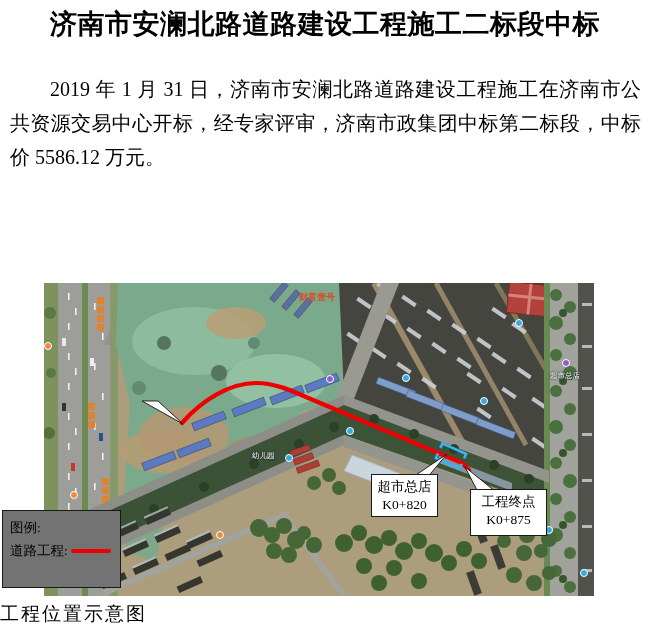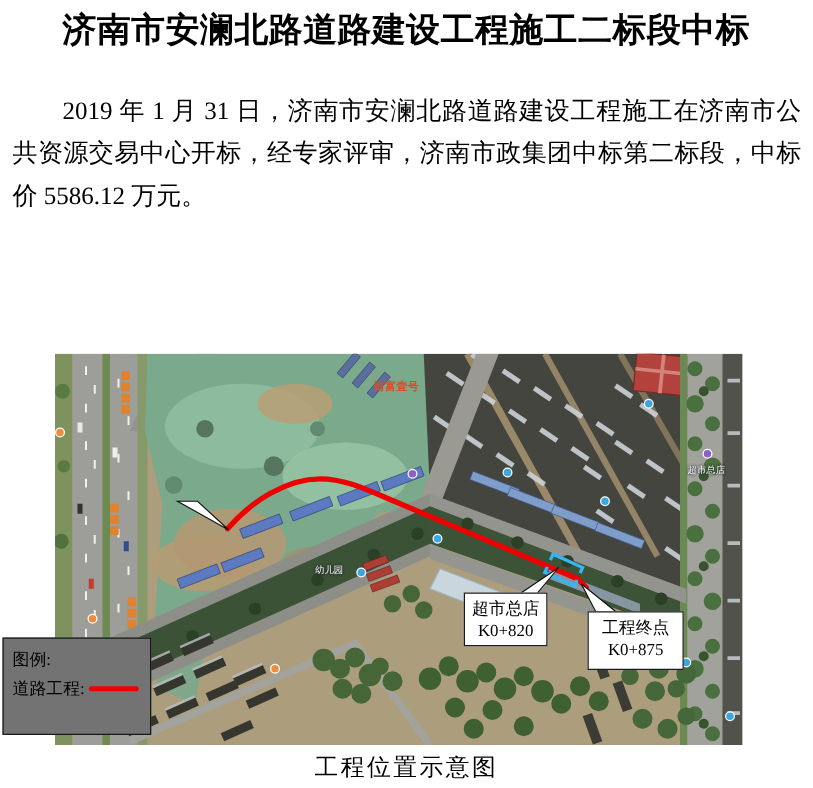--- a/index.html
+++ b/index.html
@@ -21,21 +21,21 @@
   .callout div{white-space:nowrap;}
   #callout-start{left:59px;top:78px;width:75px;height:43px;}
   #callout-bridge{left:327px;top:191px;width:67px;height:43px;}
   #callout-end{left:426px;top:206px;width:77px;height:47px;}
   .legend{position:absolute;left:2px;top:510px;width:119px;height:78px;z-index:6;
           background:#737373;border:1px solid #1a1a1a;box-sizing:border-box;
           font-size:13.5px;padding:5px 0 0 7px;}
   .legend-row{display:flex;align-items:center;height:23px;}
   .legend-road-swatch{display:inline-block;width:40px;height:4px;margin-left:3px;border-radius:2px;}
   .legend-bridge-icon{margin-left:3px;}
-  .caption{position:absolute;top:601px;left:0;width:100%;text-align:center;
+  .caption{position:absolute;top:601px;left:0;width:100%;
            font-size:19px;letter-spacing:2px;}
 </style>
 </head>
 <body>
 
 <div class="page">
 
   <div class="doc-title">济南市安澜北路道路建设工程施工二标段中标</div>
   <p class="para" id="para1">2019 年 1 月 31 日，济南市安澜北路道路建设工程施工在济南市公共资源交易中心开标，经专家评审，济南市政集团中标第二标段，中标价 5586.12 万元。</p>
 
@@ -342,21 +342,21 @@
         <path d="M-13,3 L-13,8 L13,8 L13,3"></path>
       </g>
 
       <g fill="#ffffff" stroke="#111" stroke-width="0.9">
         <polygon points="98,118 114,118 139,141"></polygon>
         <polygon points="366,196 382,196 403,171"></polygon>
         <polygon points="434,209 452,209 421,184"></polygon>
       </g>
     </svg>
 
-    <span class="poi poi-orange" style="left:255px;top:20px;">财富壹号</span>
+    <span class="poi poi-orange" style="left:255px;top:8px;">财富壹号</span>
     <span class="poi poi-white" style="left:208px;top:168px;">幼儿园</span>
     <span class="poi poi-white" style="left:506px;top:88px;">超市总店</span>
     <span class="poi poi-white" style="left:458px;top:242px;">交苑佳缘小区</span>
 
     <div class="callout" id="callout-bridge">
       <div>超市总店</div>
       <div>K0+820</div>
     </div>
     <div class="callout" id="callout-end">
       <div>工程终点</div>

